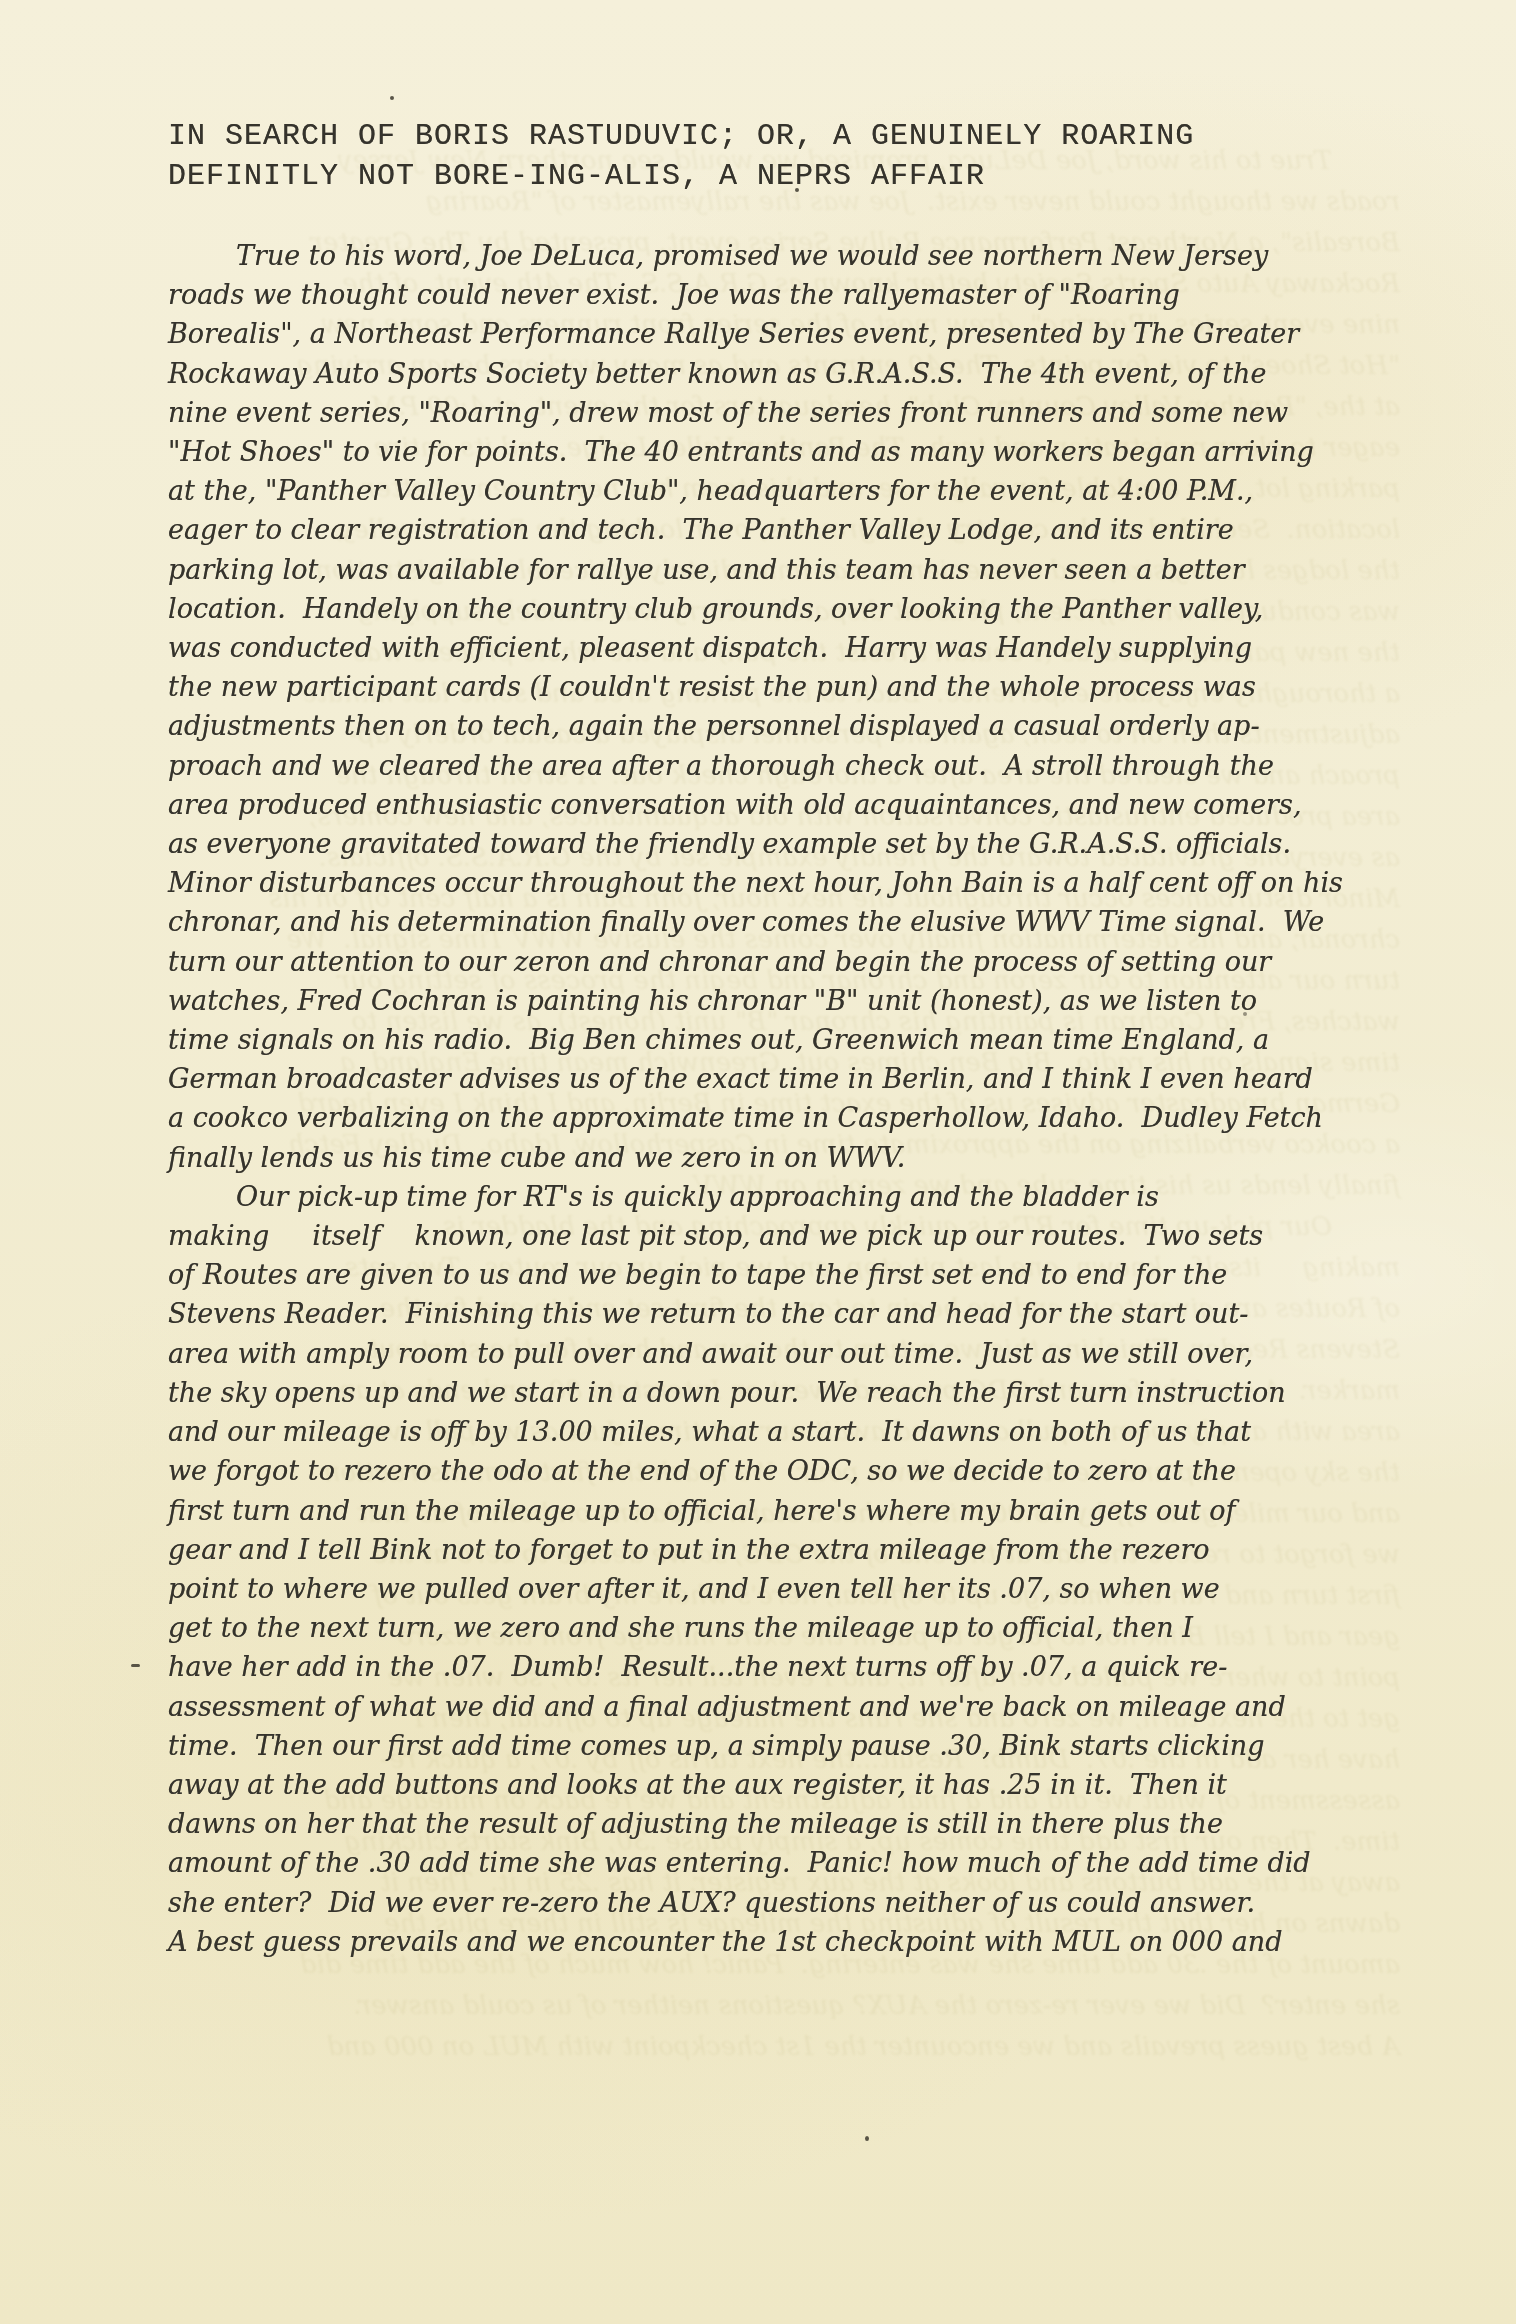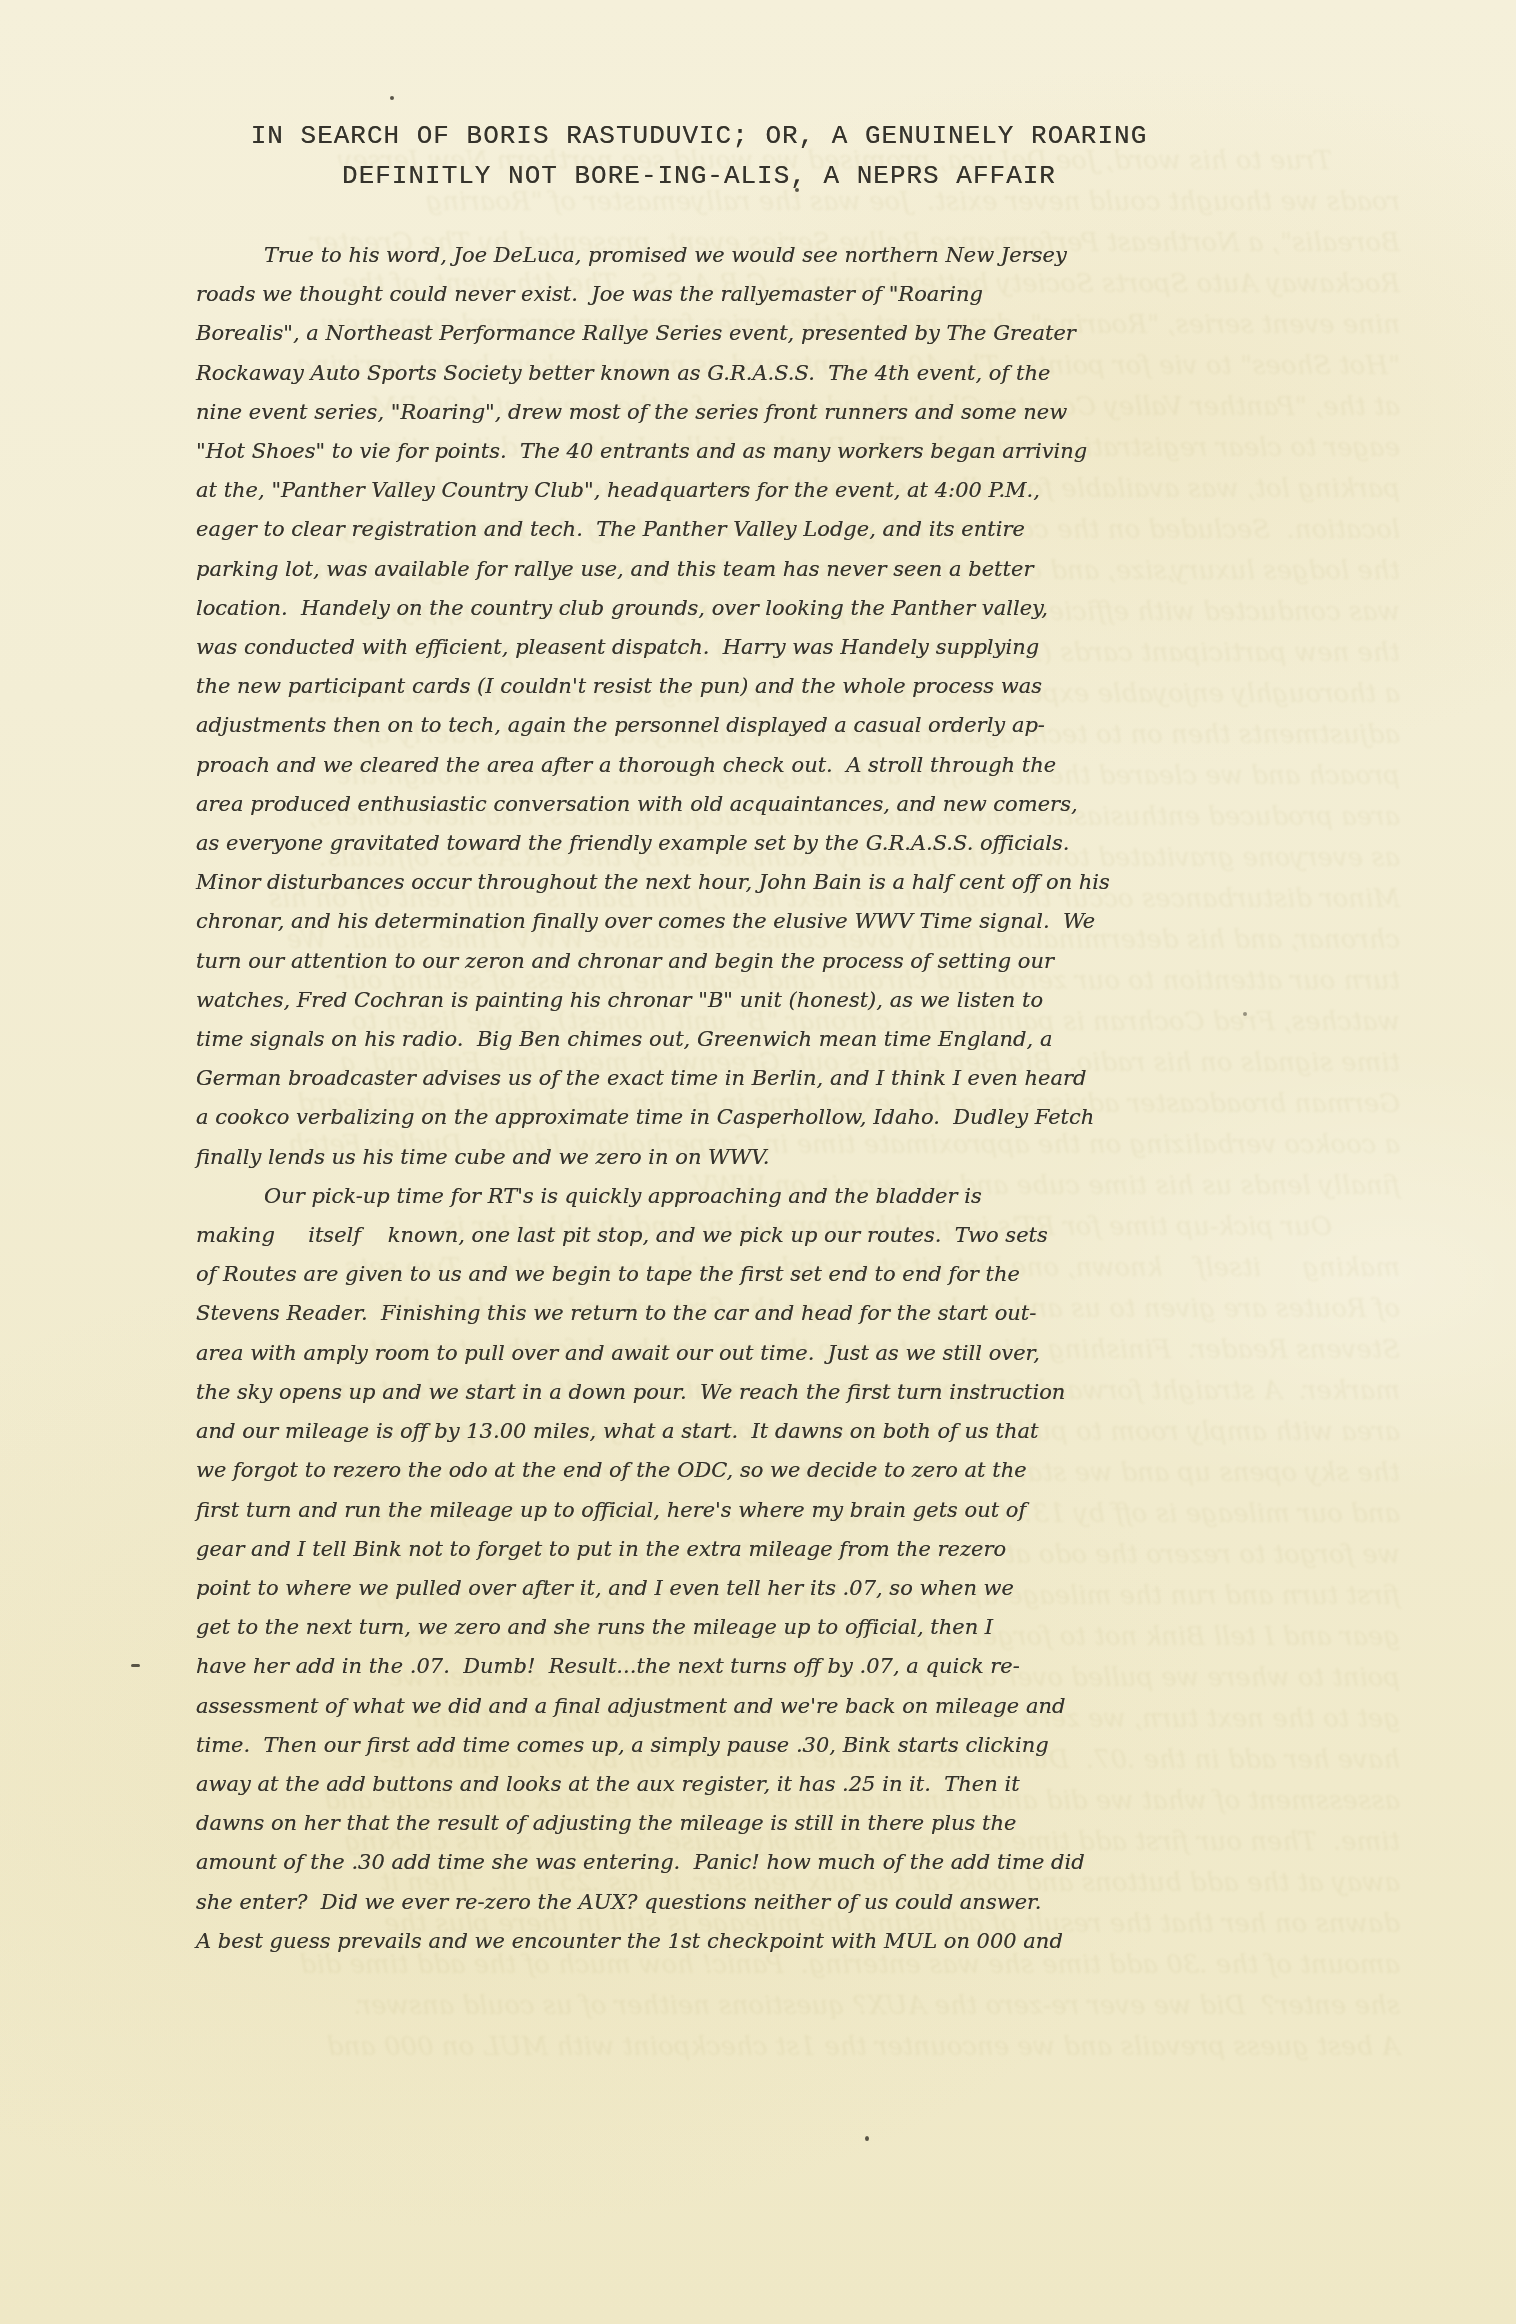--- a/index.html
+++ b/index.html
@@ -32,33 +32,31 @@
     opacity:.075;
     color:var(--bleed);
     filter:blur(1.2px);
     font-style:italic;
     font-size:26px;line-height:41px;
     white-space:pre;
     pointer-events:none;
   }
   .title-block{
     position:absolute;top:116px;left:168px;width:1062px;
-    text-align:center;
     font-family:"Liberation Mono","DejaVu Sans Mono",monospace;
-    font-size:26px;line-height:40px;letter-spacing:1px;
+    font-size:30px;line-height:40px;letter-spacing:1px;
     color:var(--ink);
     text-shadow:0 0 .5px rgba(40,38,30,.7);
   }
   .doc-body{
     position:absolute;top:236px;left:168px;width:1268px;
     font-style:italic;
-    font-size:21px;line-height:39.2px;
+    font-size:27px;line-height:39.2px;
     color:var(--ink);
     text-shadow:0 0 .4px rgba(40,38,30,.55);
-    margin-left:28px;
   }
   .line{white-space:pre;}
   .indent{padding-left:68px;}
   .speck{position:absolute;background:rgba(50,46,36,.8);border-radius:50%;}
   .speck.s1{width:4px;height:4px;left:390px;top:96px;}
   .speck.s2{width:4px;height:4px;left:795px;top:188px;}
   .speck.s3{width:9px;height:3px;left:131px;top:1664px;border-radius:2px;}
   .speck.s4{width:4px;height:4px;left:1243px;top:1012px;opacity:.6;}
   .speck.s5{width:4px;height:5px;left:865px;top:2136px;}
 </style>

